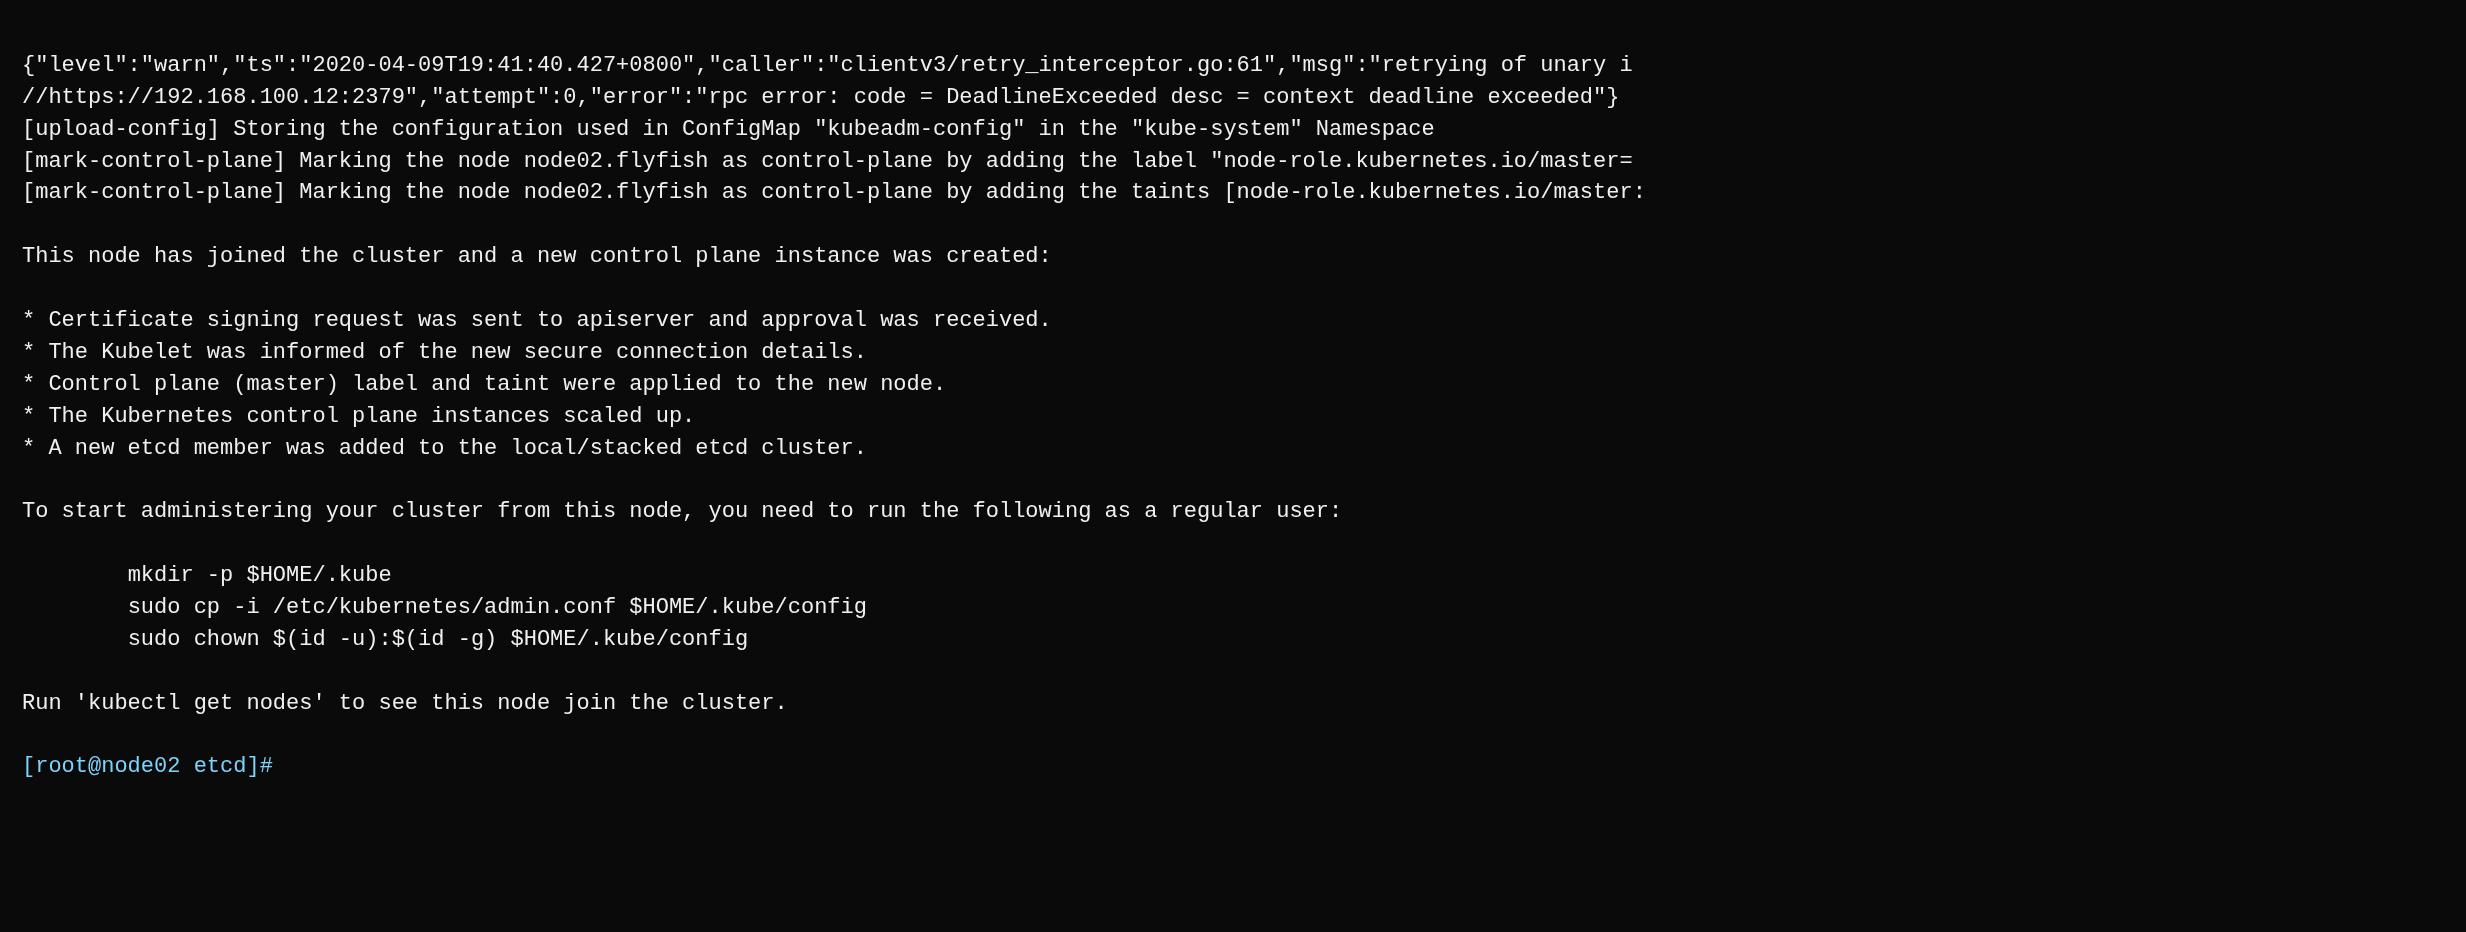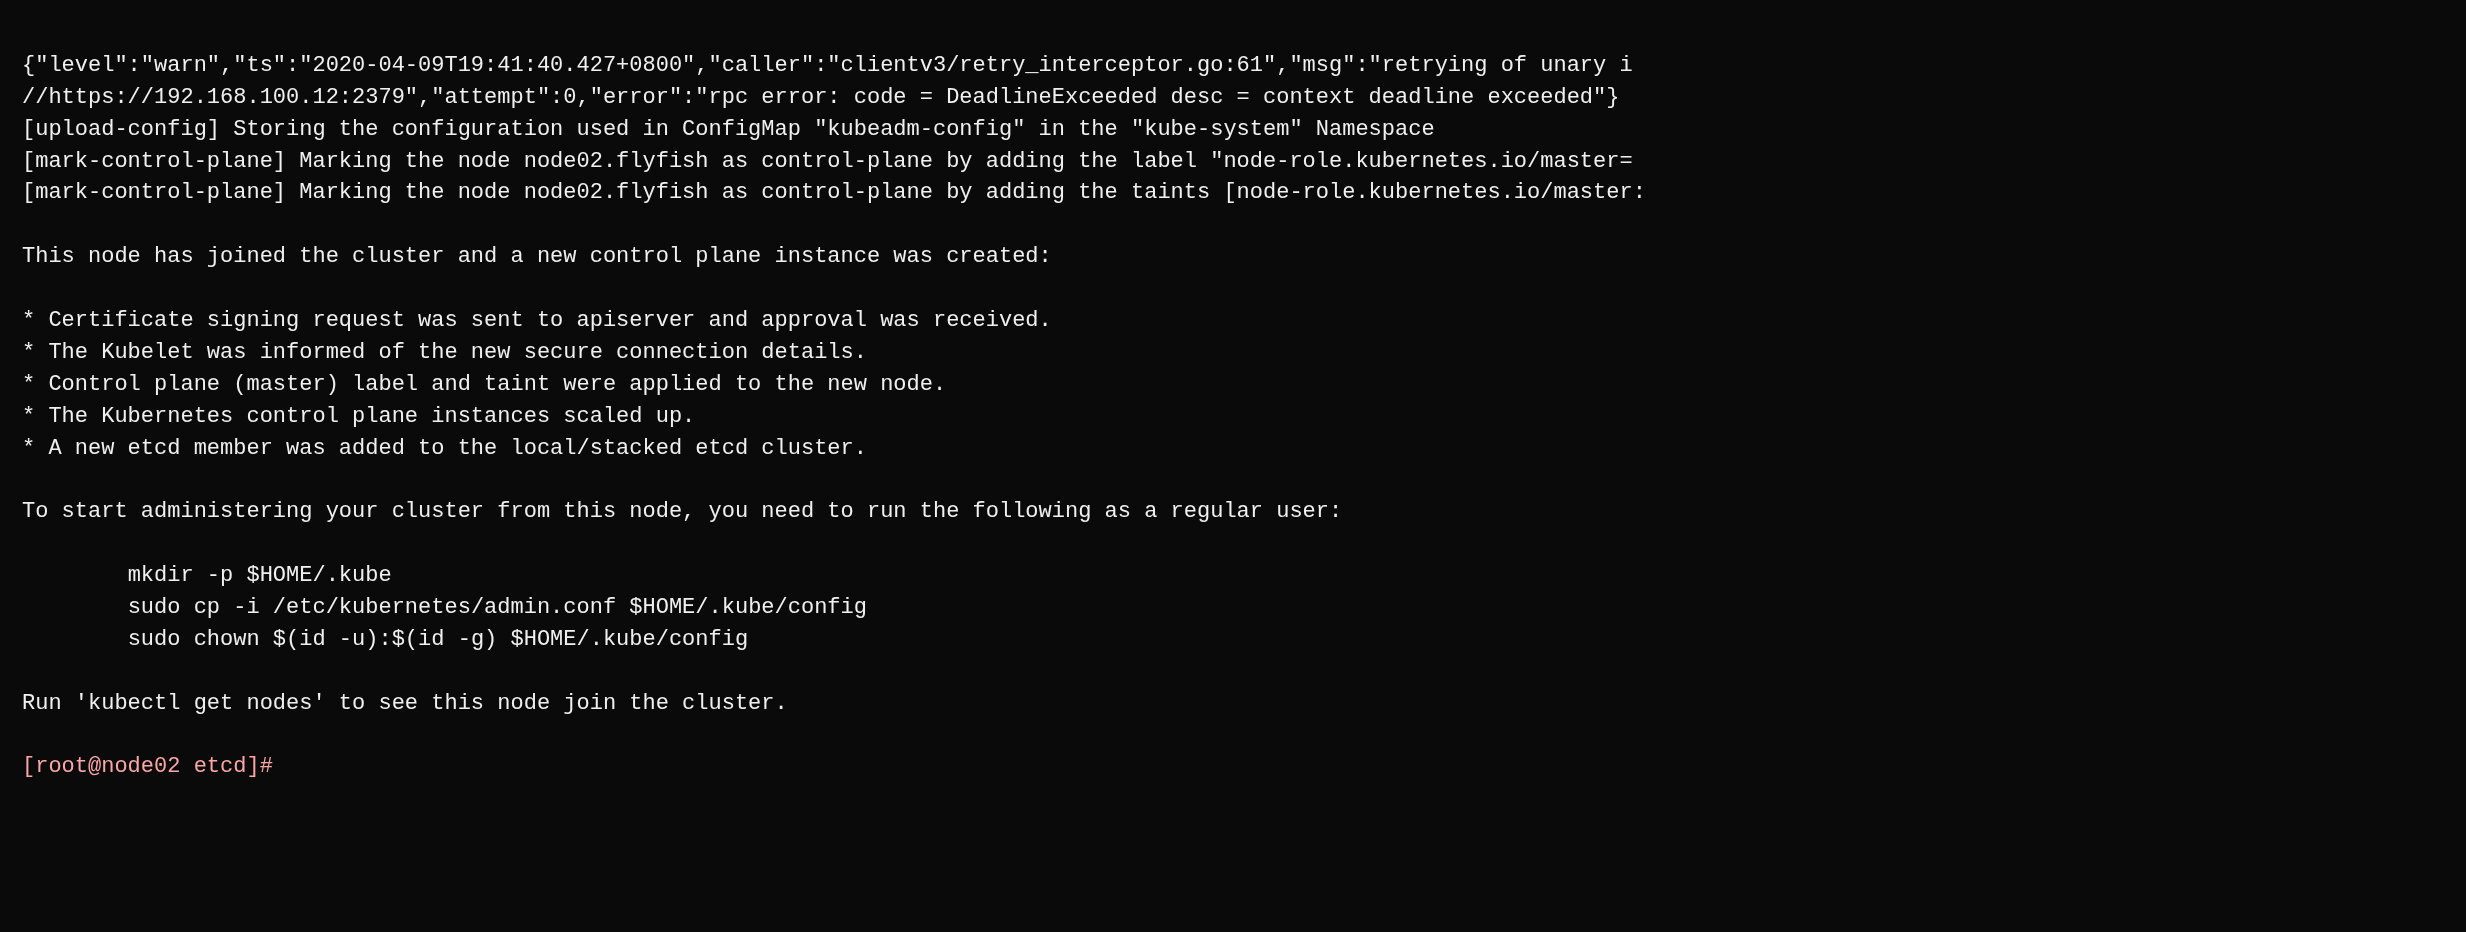--- a/index.html
+++ b/index.html
@@ -30,20 +30,20 @@
       white-space: pre-wrap;
       word-break: break-all;
     }
 
     .blank {
       display: block;
       height: 1.45em;
     }
 
     .prompt {
-      color: #fca5a5;
+      color: #7dd3fc;
     }
   </style>
 </head>
 <body>
 
 <div class="terminal">
 <span class="line">{"level":"warn","ts":"2020-04-09T19:41:40.427+0800","caller":"clientv3/retry_interceptor.go:61","msg":"retrying of unary i</span><span class="line">//https://192.168.100.12:2379","attempt":0,"error":"rpc error: code = DeadlineExceeded desc = context deadline exceeded"}</span><span class="line">[upload-config] Storing the configuration used in ConfigMap "kubeadm-config" in the "kube-system" Namespace</span><span class="line">[mark-control-plane] Marking the node node02.flyfish as control-plane by adding the label "node-role.kubernetes.io/master=</span><span class="line">[mark-control-plane] Marking the node node02.flyfish as control-plane by adding the taints [node-role.kubernetes.io/master:</span><span class="blank"></span><span class="line">This node has joined the cluster and a new control plane instance was created:</span><span class="blank"></span><span class="line">* Certificate signing request was sent to apiserver and approval was received.</span><span class="line">* The Kubelet was informed of the new secure connection details.</span><span class="line">* Control plane (master) label and taint were applied to the new node.</span><span class="line">* The Kubernetes control plane instances scaled up.</span><span class="line">* A new etcd member was added to the local/stacked etcd cluster.</span><span class="blank"></span><span class="line">To start administering your cluster from this node, you need to run the following as a regular user:</span><span class="blank"></span><span class="line">        mkdir -p $HOME/.kube</span><span class="line">        sudo cp -i /etc/kubernetes/admin.conf $HOME/.kube/config</span><span class="line">        sudo chown $(id -u):$(id -g) $HOME/.kube/config</span><span class="blank"></span><span class="line">Run 'kubectl get nodes' to see this node join the cluster.</span><span class="blank"></span><span class="line prompt">[root@node02 etcd]#</span></div>
 
 </body></html>

